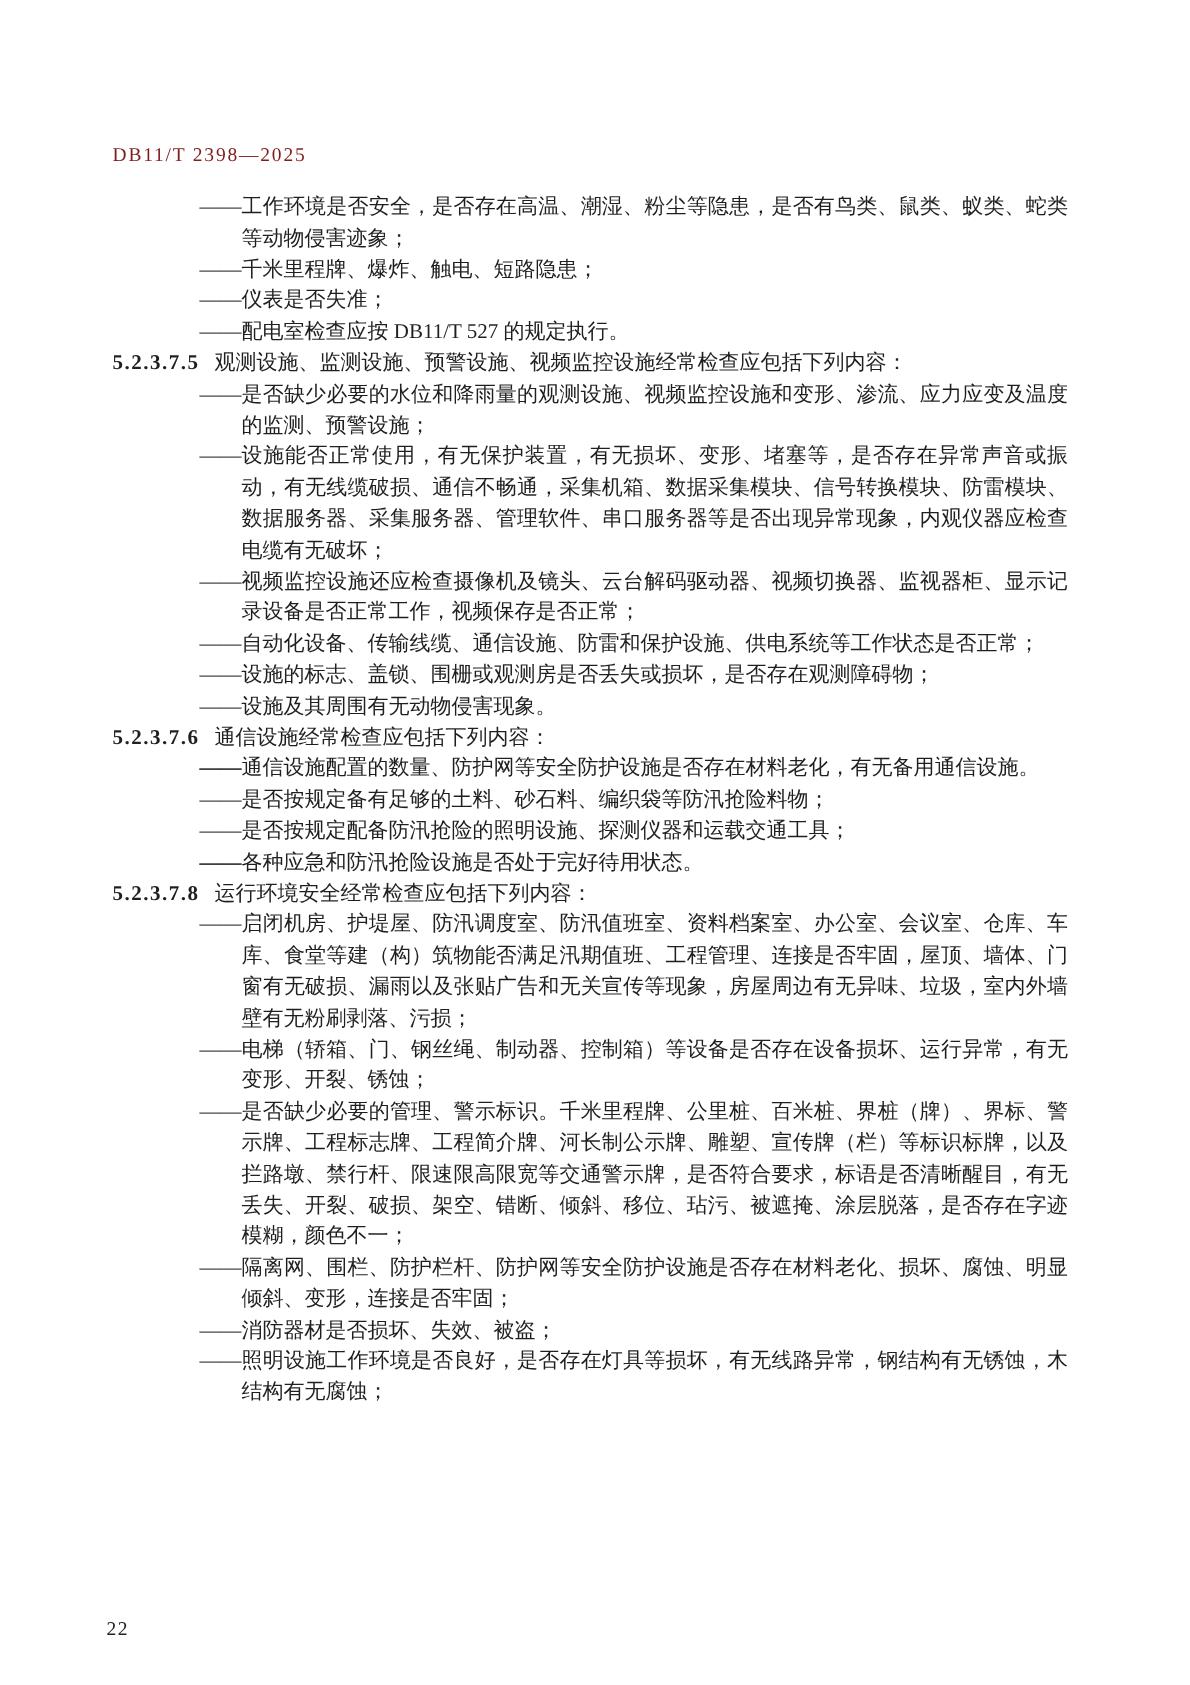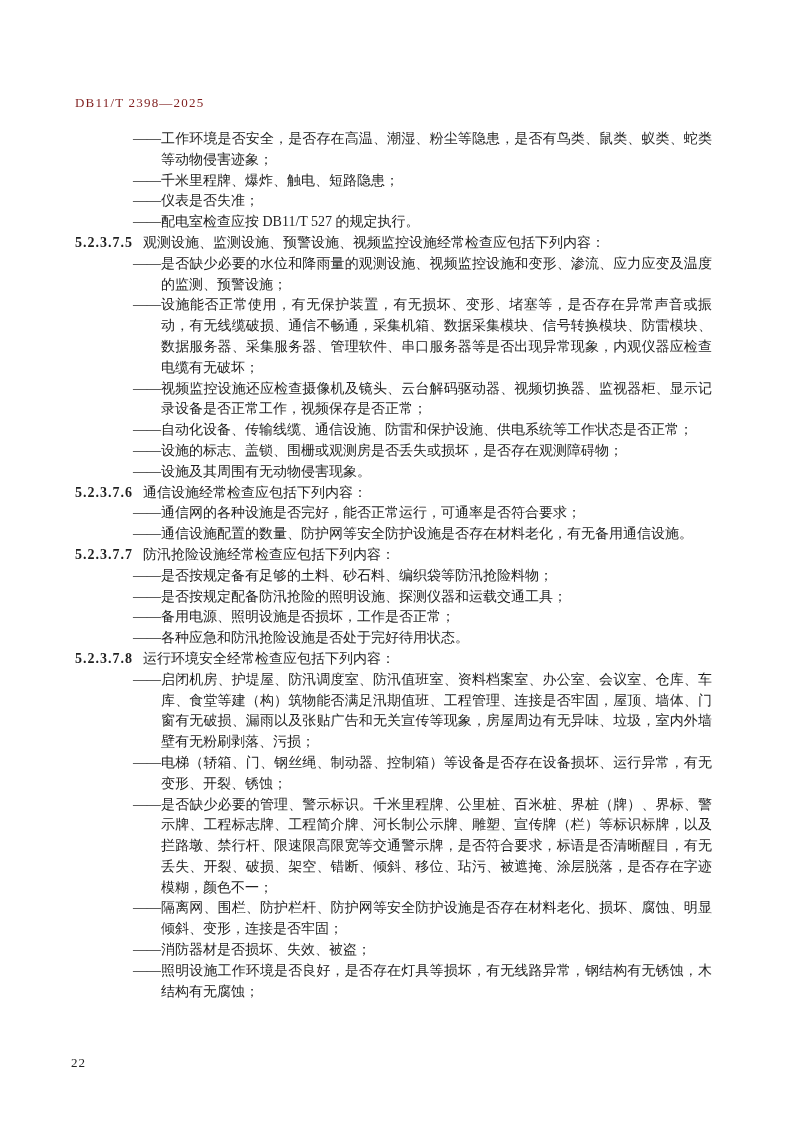--- a/index.html
+++ b/index.html
@@ -63,21 +63,21 @@
     letter-spacing: 1px;
     white-space: nowrap;
     font-weight: bold;
   }
   .para .txt {
     
   }
   .page-number {
     position: absolute;
     left: 71px;
-    top: 1055px;
+    top: 1078px;
     font-size: 13px;
     letter-spacing: 1px;
     color: #222;
   }
 </style>
 </head>
 <body>
 
 <div class="page">
   <div class="doc-header">DB11/T 2398—2025</div>
@@ -88,26 +88,25 @@
       <div class="para dash"><span class="marker">——</span><span class="txt">仪表是否失准；</span></div>
       <div class="para dash"><span class="marker">——</span><span class="txt">配电室检查应按 DB11/T 527 的规定执行。</span></div>
       <div class="para section"><span class="num">5.2.3.7.5</span><span class="txt">观测设施、监测设施、预警设施、视频监控设施经常检查应包括下列内容：</span></div>
       <div class="para dash"><span class="marker">——</span><span class="txt">是否缺少必要的水位和降雨量的观测设施、视频监控设施和变形、渗流、应力应变及温度的监测、预警设施；</span></div>
       <div class="para dash"><span class="marker">——</span><span class="txt">设施能否正常使用，有无保护装置，有无损坏、变形、堵塞等，是否存在异常声音或振动，有无线缆破损、通信不畅通，采集机箱、数据采集模块、信号转换模块、防雷模块、数据服务器、采集服务器、管理软件、串口服务器等是否出现异常现象，内观仪器应检查电缆有无破坏；</span></div>
       <div class="para dash"><span class="marker">——</span><span class="txt">视频监控设施还应检查摄像机及镜头、云台解码驱动器、视频切换器、监视器柜、显示记录设备是否正常工作，视频保存是否正常；</span></div>
       <div class="para dash"><span class="marker">——</span><span class="txt">自动化设备、传输线缆、通信设施、防雷和保护设施、供电系统等工作状态是否正常；</span></div>
       <div class="para dash"><span class="marker">——</span><span class="txt">设施的标志、盖锁、围栅或观测房是否丢失或损坏，是否存在观测障碍物；</span></div>
       <div class="para dash"><span class="marker">——</span><span class="txt">设施及其周围有无动物侵害现象。</span></div>
       <div class="para section"><span class="num">5.2.3.7.6</span><span class="txt">通信设施经常检查应包括下列内容：</span></div>
-      <div class="para dash"><span class="marker">——</span><span class="txt">通信网的各种设施是否完好，能否正常运行，可通率是否符合要求；</span></div>
+      <div class="para dash"><span class="marker">——</span></div>
       <div class="para dash"><span class="marker">——</span><span class="txt">通信设施配置的数量、防护网等安全防护设施是否存在材料老化，有无备用通信设施。</span></div>
-      <div class="para section"><span class="num">5.2.3.7.7</span><span class="txt">防汛抢险设施经常检查应包括下列内容：</span></div>
       <div class="para dash"><span class="marker">——</span><span class="txt">是否按规定备有足够的土料、砂石料、编织袋等防汛抢险料物；</span></div>
       <div class="para dash"><span class="marker">——</span><span class="txt">是否按规定配备防汛抢险的照明设施、探测仪器和运载交通工具；</span></div>
-      <div class="para dash"><span class="marker">——</span><span class="txt">备用电源、照明设施是否损坏，工作是否正常；</span></div>
+      <div class="para dash"><span class="marker">——</span></div>
       <div class="para dash"><span class="marker">——</span><span class="txt">各种应急和防汛抢险设施是否处于完好待用状态。</span></div>
       <div class="para section"><span class="num">5.2.3.7.8</span><span class="txt">运行环境安全经常检查应包括下列内容：</span></div>
       <div class="para dash"><span class="marker">——</span><span class="txt">启闭机房、护堤屋、防汛调度室、防汛值班室、资料档案室、办公室、会议室、仓库、车库、食堂等建（构）筑物能否满足汛期值班、工程管理、连接是否牢固，屋顶、墙体、门窗有无破损、漏雨以及张贴广告和无关宣传等现象，房屋周边有无异味、垃圾，室内外墙壁有无粉刷剥落、污损；</span></div>
       <div class="para dash"><span class="marker">——</span><span class="txt">电梯（轿箱、门、钢丝绳、制动器、控制箱）等设备是否存在设备损坏、运行异常，有无变形、开裂、锈蚀；</span></div>
       <div class="para dash"><span class="marker">——</span><span class="txt">是否缺少必要的管理、警示标识。千米里程牌、公里桩、百米桩、界桩（牌）、界标、警示牌、工程标志牌、工程简介牌、河长制公示牌、雕塑、宣传牌（栏）等标识标牌，以及拦路墩、禁行杆、限速限高限宽等交通警示牌，是否符合要求，标语是否清晰醒目，有无丢失、开裂、破损、架空、错断、倾斜、移位、玷污、被遮掩、涂层脱落，是否存在字迹模糊，颜色不一；</span></div>
       <div class="para dash"><span class="marker">——</span><span class="txt">隔离网、围栏、防护栏杆、防护网等安全防护设施是否存在材料老化、损坏、腐蚀、明显倾斜、变形，连接是否牢固；</span></div>
       <div class="para dash"><span class="marker">——</span><span class="txt">消防器材是否损坏、失效、被盗；</span></div>
       <div class="para dash"><span class="marker">——</span><span class="txt">照明设施工作环境是否良好，是否存在灯具等损坏，有无线路异常，钢结构有无锈蚀，木结构有无腐蚀；</span></div>
     </div>
 

